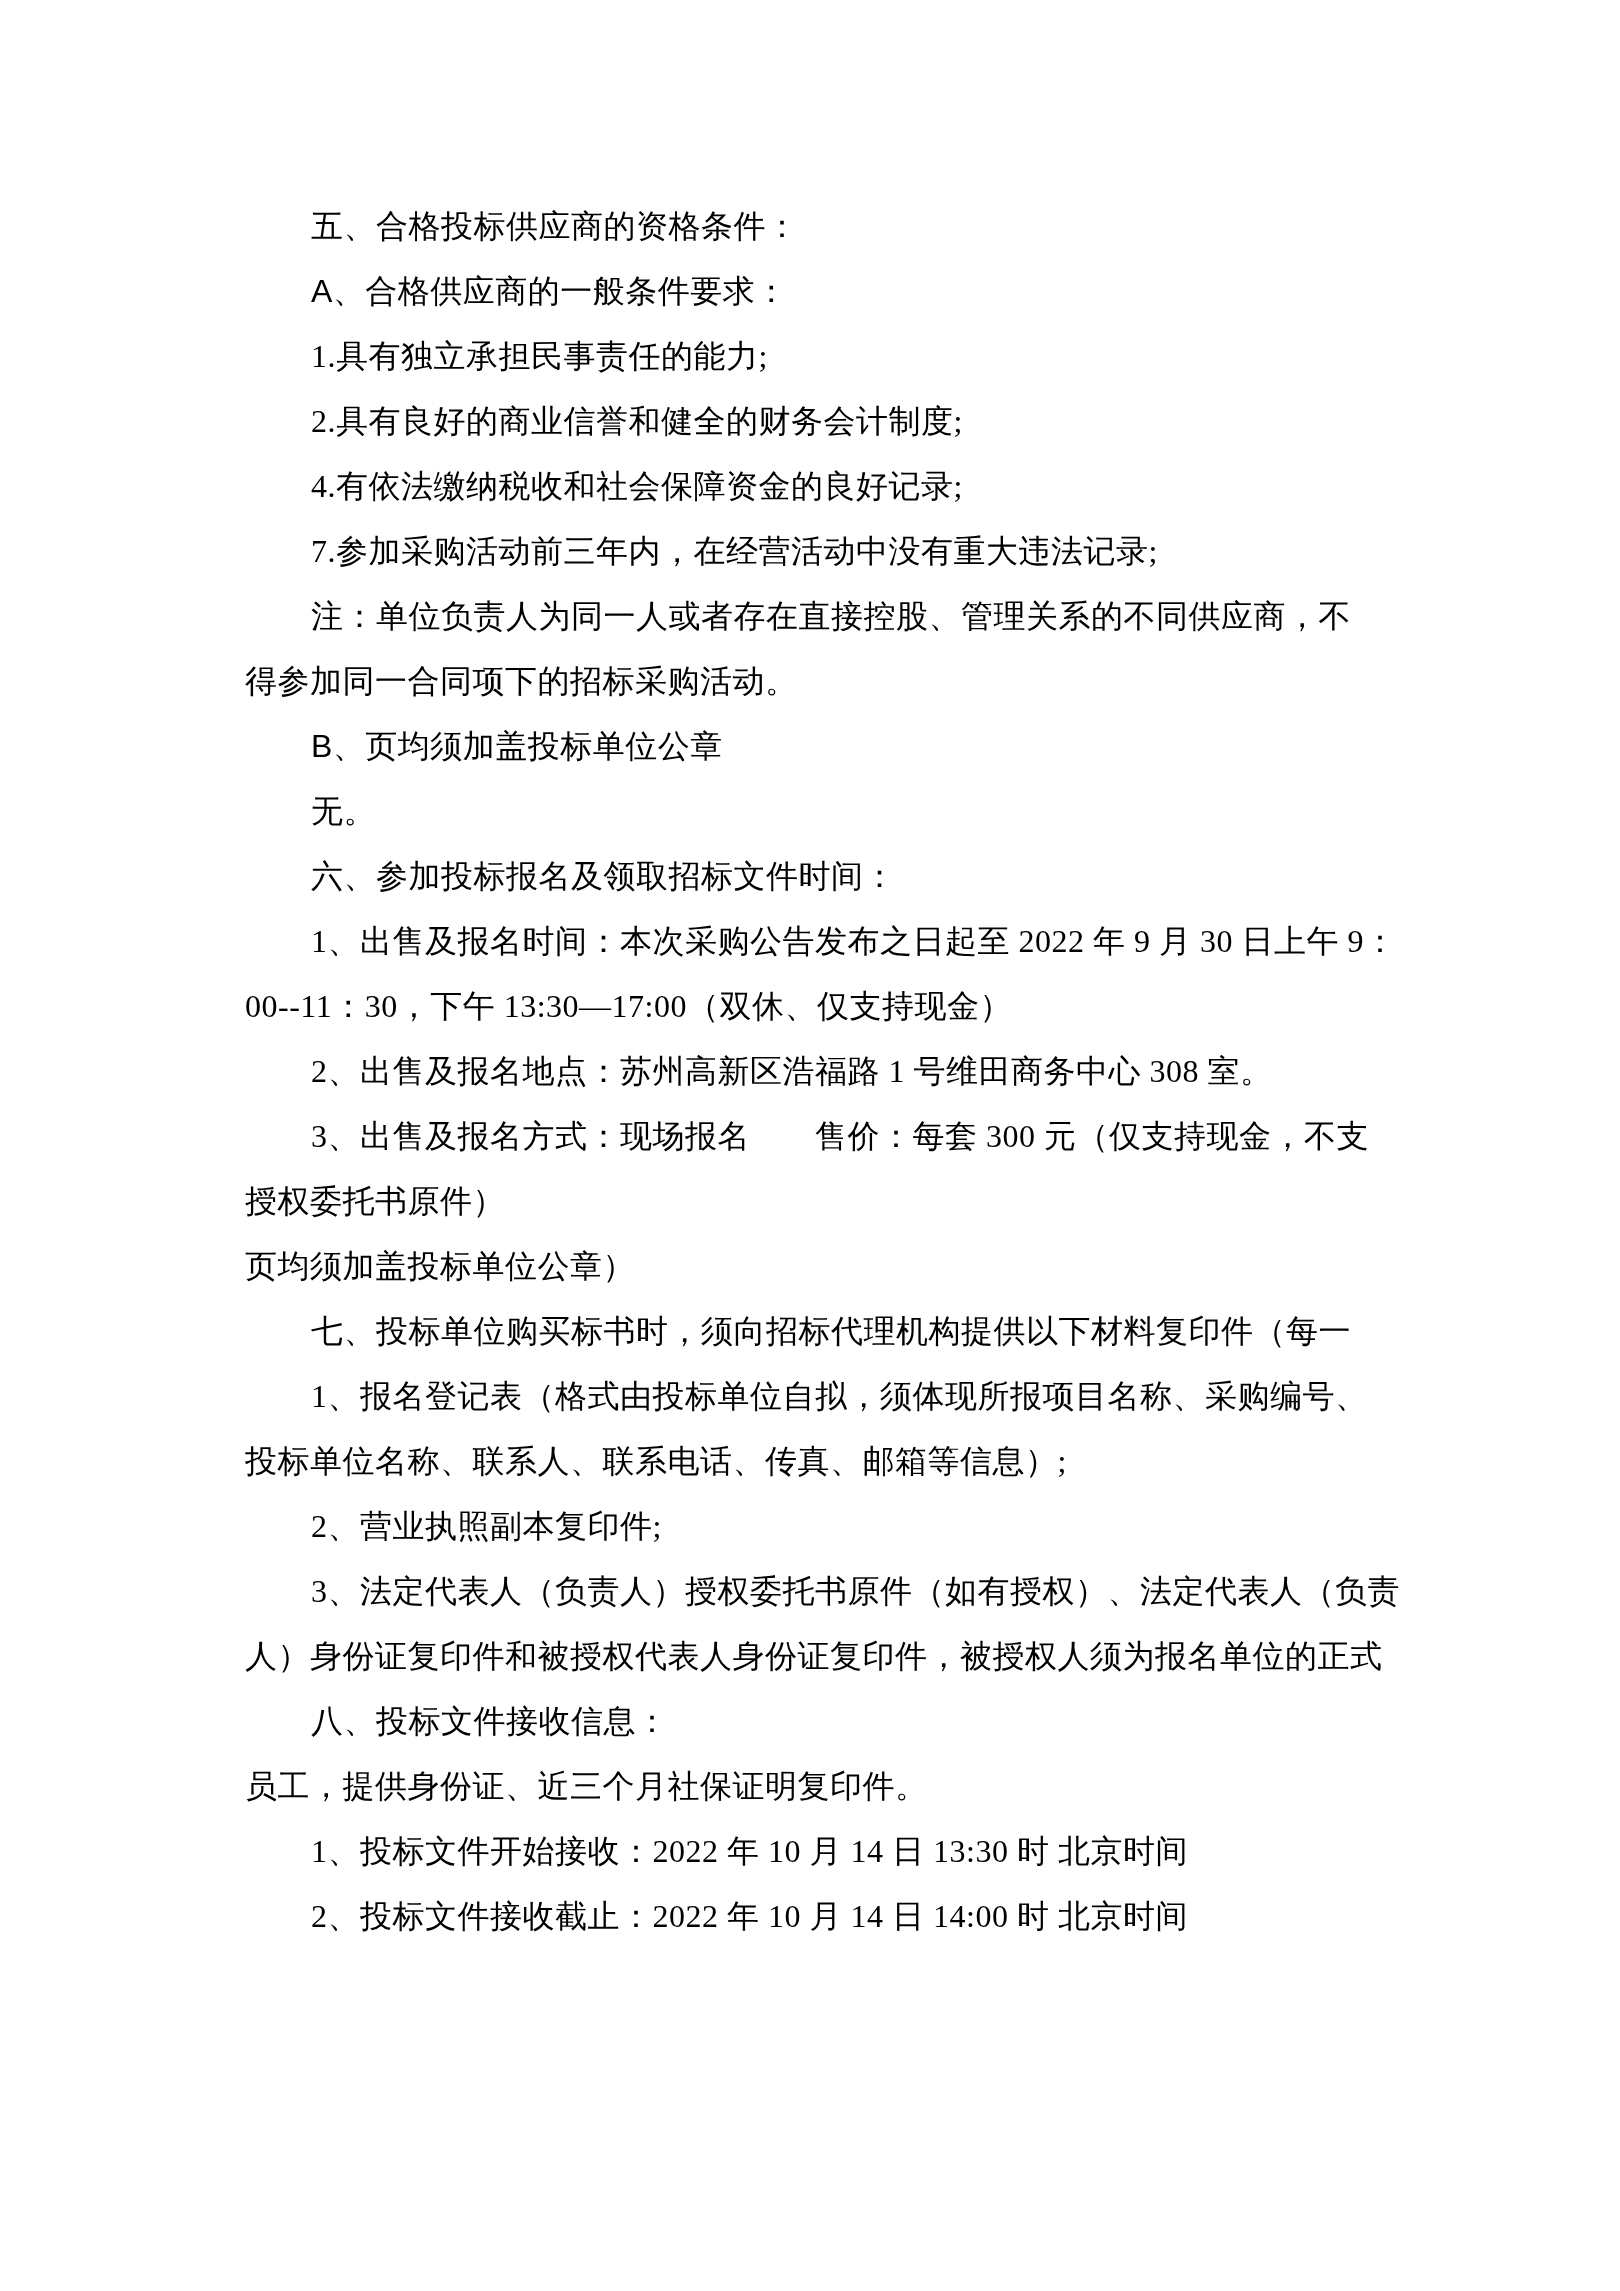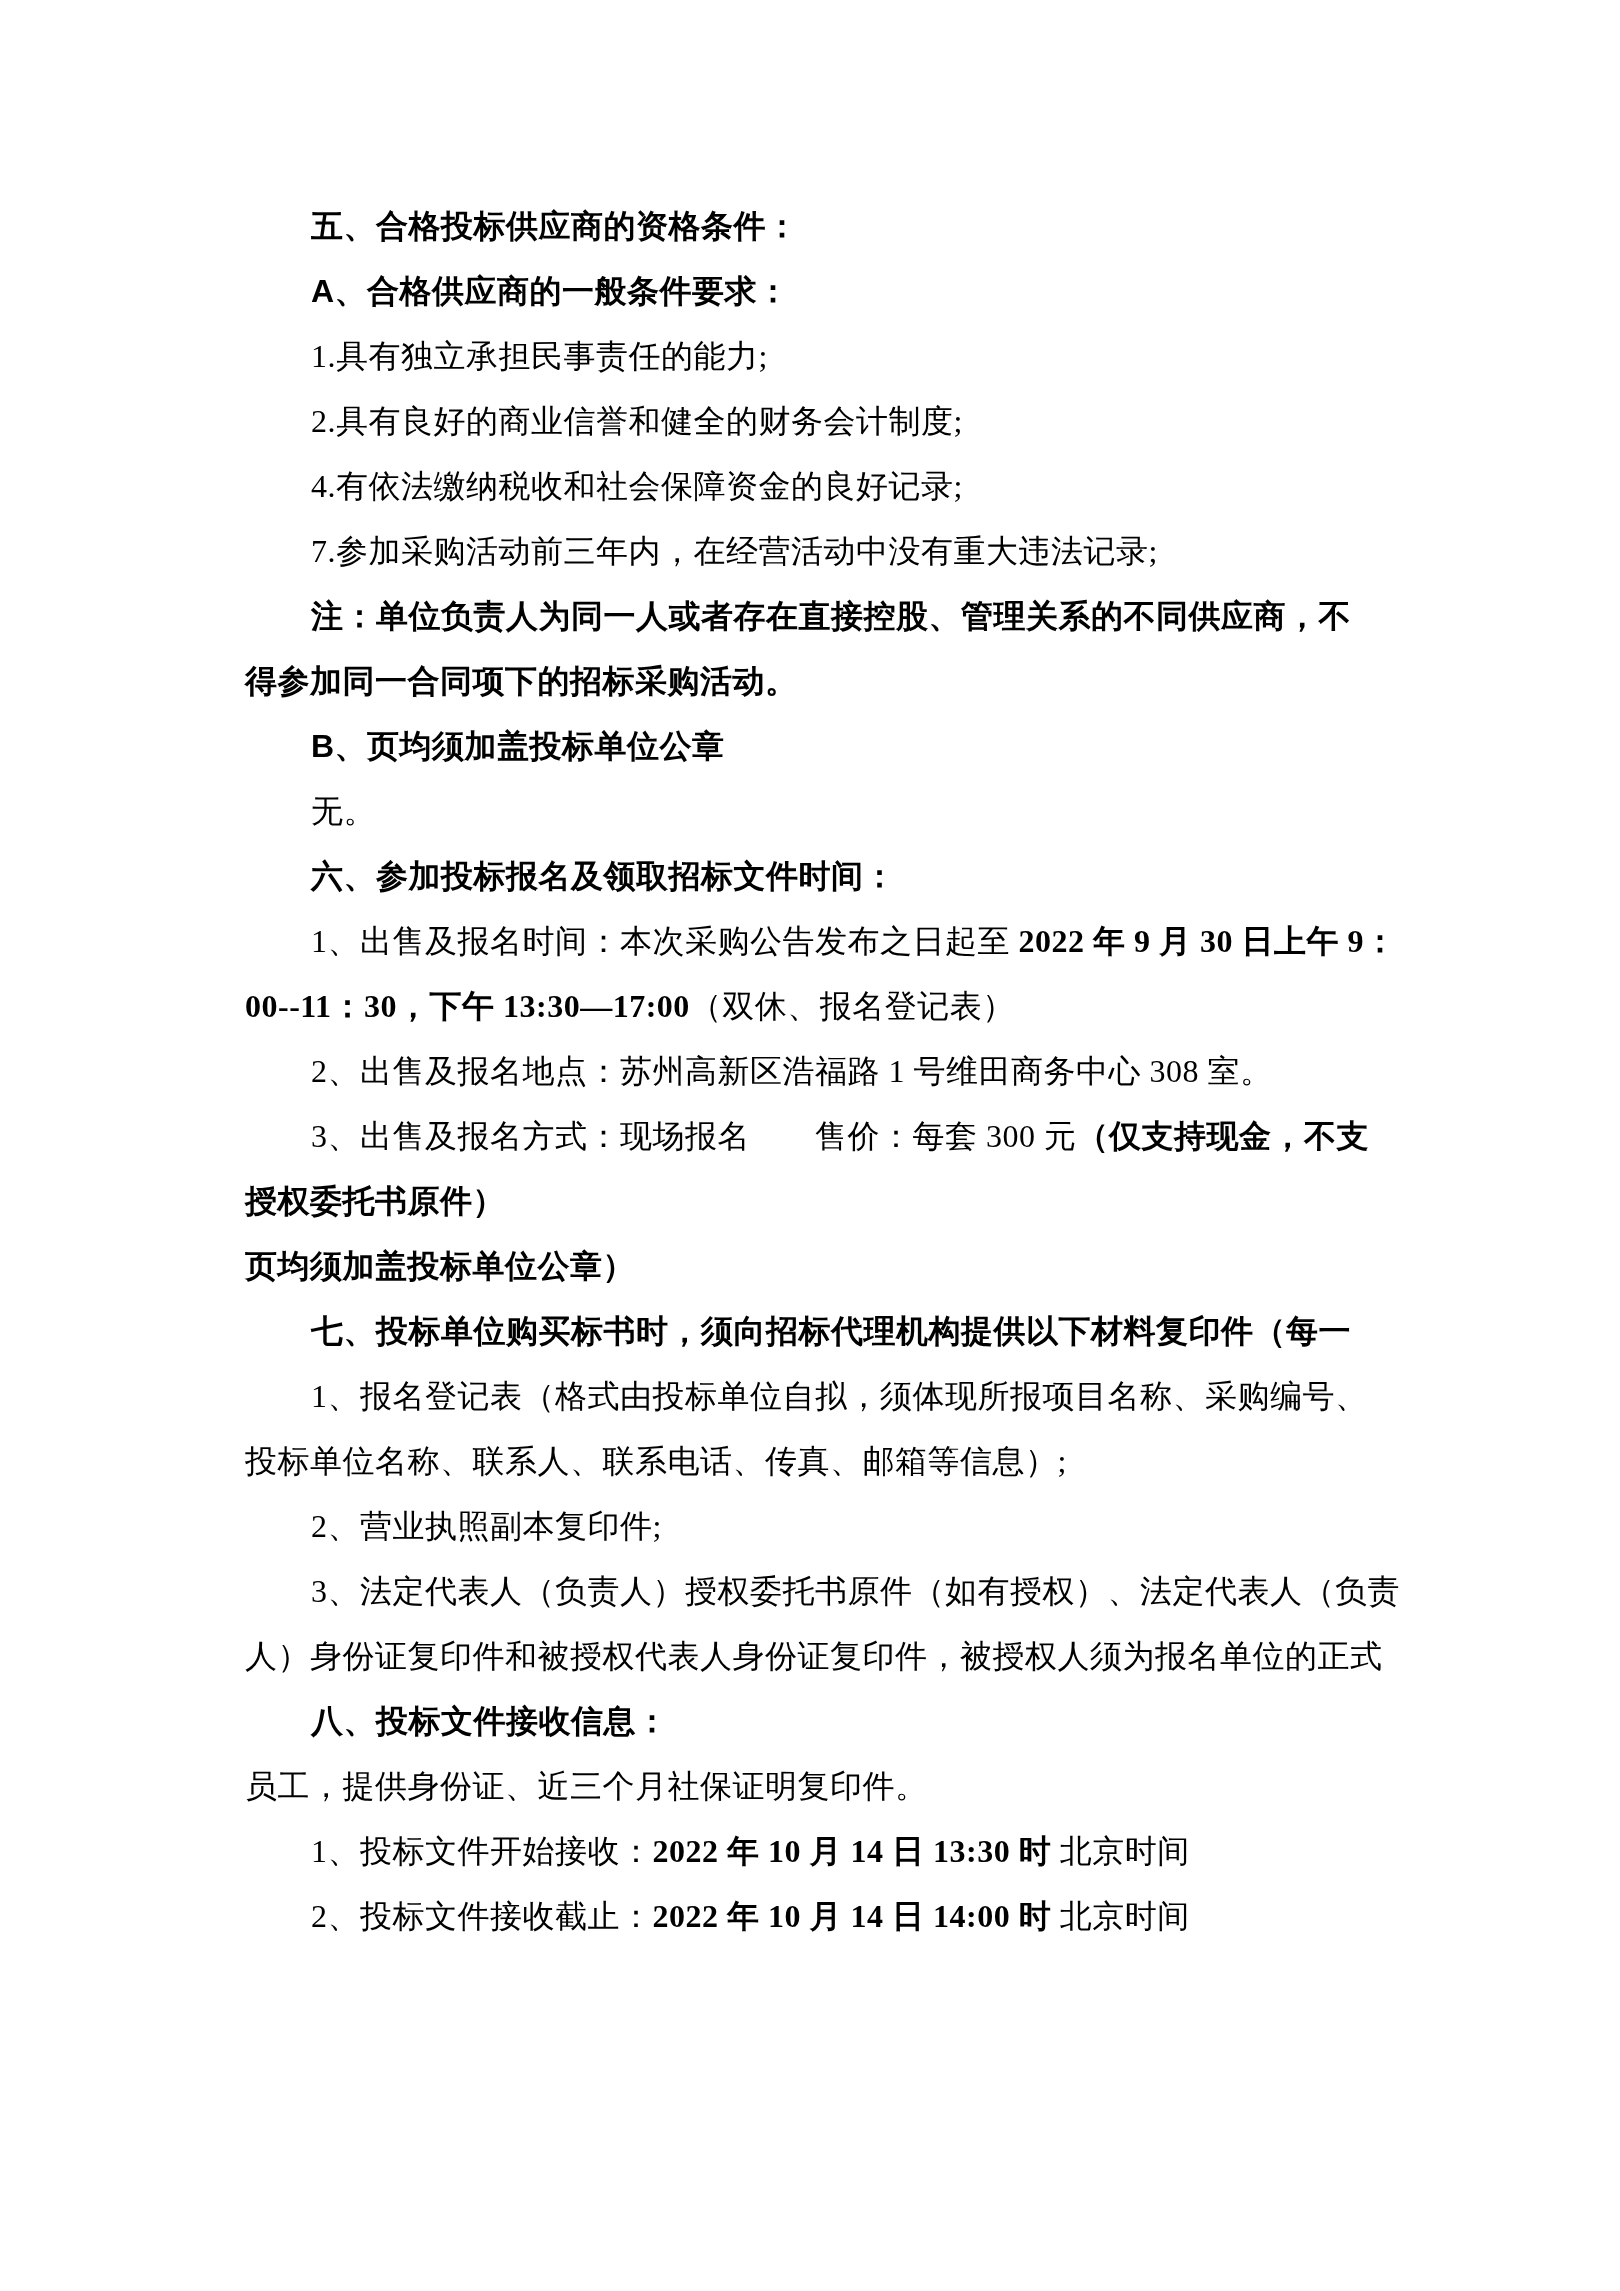--- a/index.html
+++ b/index.html
@@ -28,41 +28,41 @@
     white-space: nowrap;
     letter-spacing: 0.5px;
   }
   .line.indent {
     padding-left: 66px;
   }
   .line.hei {
     font-family: "Liberation Sans", "DejaVu Sans", sans-serif;
   }
   .seg.bold {
-    font-weight: 700;
+    font-weight: 400;
   }
 </style>
 </head>
 <body>
 
 <div class="page">
   <div class="doc-body" id="doc-body">
       <div class="line indent hei"><span class="seg bold">五、合格投标供应商的资格条件：</span></div>
       <div class="line indent hei"><span class="seg bold">A、合格供应商的一般条件要求：</span></div>
       <div class="line indent"><span class="seg">1.具有独立承担民事责任的能力;</span></div>
       <div class="line indent"><span class="seg">2.具有良好的商业信誉和健全的财务会计制度;</span></div>
       <div class="line indent"><span class="seg">4.有依法缴纳税收和社会保障资金的良好记录;</span></div>
       <div class="line indent"><span class="seg">7.参加采购活动前三年内，在经营活动中没有重大违法记录;</span></div>
       <div class="line indent"><span class="seg bold">注：单位负责人为同一人或者存在直接控股、管理关系的不同供应商，不</span></div>
       <div class="line"><span class="seg bold">得参加同一合同项下的招标采购活动。</span></div>
       <div class="line indent hei"><span class="seg bold">B、页均须加盖投标单位公章</span></div>
       <div class="line indent"><span class="seg">无。</span></div>
       <div class="line indent hei"><span class="seg bold">六、参加投标报名及领取招标文件时间：</span></div>
       <div class="line indent"><span class="seg">1、出售及报名时间：本次采购公告发布之日起至 </span><span class="seg bold">2022 年 9 月 30 日上午 9：</span></div>
-      <div class="line"><span class="seg bold">00--11：30，下午 13:30—17:00</span><span class="seg">（双休、报名登记表）</span></div>
+      <div class="line"><span class="seg bold">00--11：30，下午 13:30—17:00</span><span class="seg">（双休、仅支持现金）</span></div>
       <div class="line indent"><span class="seg">2、出售及报名地点：苏州高新区浩福路 1 号维田商务中心 308 室。</span></div>
       <div class="line indent"><span class="seg">3、出售及报名方式：现场报名　　售价：每套 300 元</span><span class="seg bold">（仅支持现金，不支</span></div>
       <div class="line"><span class="seg bold">授权委托书原件）</span></div>
       <div class="line hei"><span class="seg bold">页均须加盖投标单位公章）</span></div>
       <div class="line indent hei"><span class="seg bold">七、投标单位购买标书时，须向招标代理机构提供以下材料复印件（每一</span></div>
       <div class="line indent"><span class="seg">1、报名登记表（格式由投标单位自拟，须体现所报项目名称、采购编号、</span></div>
       <div class="line"><span class="seg">投标单位名称、联系人、联系电话、传真、邮箱等信息）;</span></div>
       <div class="line indent"><span class="seg">2、营业执照副本复印件;</span></div>
       <div class="line indent"><span class="seg">3、法定代表人（负责人）授权委托书原件（如有授权）、法定代表人（负责</span></div>
       <div class="line"><span class="seg">人）身份证复印件和被授权代表人身份证复印件，被授权人须为报名单位的正式</span></div>

